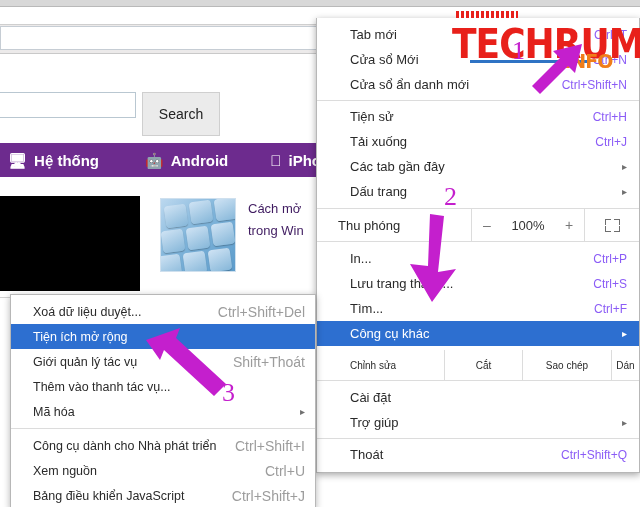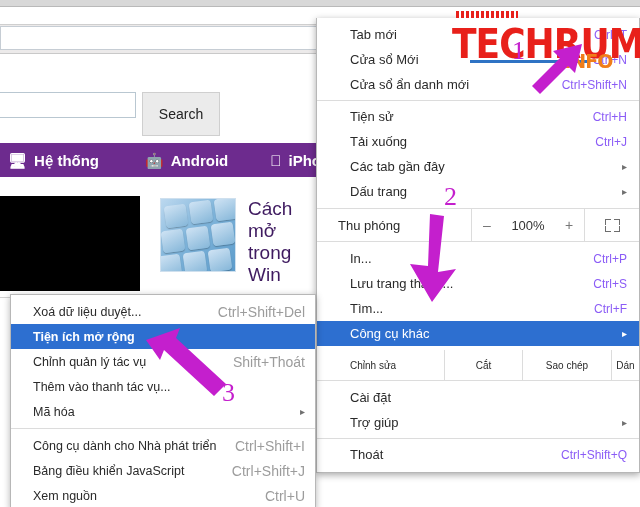--- a/index.html
+++ b/index.html
@@ -37,21 +37,21 @@
   .nav-sys{margin-left:8px;}
   .nav-and{margin-left:46px;}
   .nav-iph{margin-left:42px;}
   .glyph{font-size:15px;line-height:1;}
 
   
   .thumb-black{position:absolute;left:0;top:196px;width:140px;height:95px;background:#000;}
   .thumb-keys{position:absolute;left:160px;top:198px;width:76px;height:74px;
     background:linear-gradient(135deg,#bcd8ef 0%,#7fb4da 45%,#5d9ccb 100%);border:1px solid #cfe0ee;box-sizing:border-box;overflow:hidden;}
   .key{position:absolute;background:linear-gradient(160deg,#cfe3f4,#86b7d9);border-radius:4px;box-shadow:0 1px 1px rgba(0,0,0,.25);}
-  .art-title{position:absolute;left:248px;top:198px;width:72px;font-size:19px;color:#3f1b60;line-height:22px;font-weight:500;}
+  .art-title{position:absolute;left:248px;top:198px;width:72px;font-size:13px;color:#3f1b60;line-height:22px;font-weight:500;}
   .divider-lt{position:absolute;left:0;top:297px;width:316px;height:1px;background:#d2d2d2;}
   .bg-text-bottom{position:absolute;left:300px;top:455px;font-size:15px;color:#3f1b60;font-weight:500;white-space:nowrap;}
 
   
   #chrome-menu{
     position:absolute;left:316px;top:18px;width:324px;background:#fff;
     border:1px solid #b7b7b7;border-top:none;box-shadow:0 2px 7px rgba(0,0,0,.35);
     font-size:13px;color:#2a2a2a;box-sizing:border-box;
   }
   #chrome-menu .mi{position:relative;height:25px;display:flex;align-items:center;padding:0 12px 0 33px;white-space:nowrap;}
@@ -84,21 +84,21 @@
   #submenu{
     position:absolute;left:10px;top:294px;width:306px;background:#fff;
     border:1px solid #b7b7b7;box-shadow:0 2px 7px rgba(0,0,0,.3);
     font-size:12.5px;color:#2a2a2a;box-sizing:border-box;padding:4px 0 0 0;
   }
   #submenu .si{position:relative;height:25px;display:flex;align-items:center;padding:0 10px 0 22px;white-space:nowrap;}
   #submenu .si .lbl{flex:1;}
   #submenu .si .acc{color:#9c9c9c;font-size:14px;}
   #submenu .si .arrow{color:#707070;font-size:10px;margin-left:6px;}
   #submenu .si.hi{background:#2d6fd0;}
-  #submenu .si.hi .lbl{color:#fff;font-weight:bold;}
+  #submenu .si.hi .lbl{color:#fff;}
   #submenu .ssep{height:1px;background:#dcdcdc;margin:4px 0;}
 
   
   #logo{position:absolute;left:452px;top:6px;width:188px;height:68px;pointer-events:none;}
   .logo-word{position:absolute;left:0;top:14px;font-family:"DejaVu Sans",sans-serif;font-weight:bold;font-size:36px;
     color:#e8201a;letter-spacing:-1px;transform:scaleY(1.15);transform-origin:left top;}
   .logo-hatch{position:absolute;left:4px;top:5px;width:62px;height:7px;
     background:repeating-linear-gradient(90deg,#e8201a 0 3px,#fff 3px 5px);}
   .logo-info{position:absolute;left:106px;top:44px;font-family:"DejaVu Sans",sans-serif;font-weight:bold;font-size:19px;color:#f07d1a;letter-spacing:-1px;}
   .logo-rule{position:absolute;left:18px;top:54px;width:118px;height:3px;background:#2f73c4;}
@@ -272,45 +272,45 @@
 <div id="submenu">
   <div class="si">
     <span class="lbl">Xoá dữ liệu duyệt...</span>
     <span class="acc">Ctrl+Shift+Del</span>
   </div>
   <div class="si hi">
     <span class="lbl">Tiện ích mở rộng</span>
     <span class="acc"></span>
   </div>
   <div class="si">
-    <span class="lbl">Chỉnh quản lý tác vụ</span>
+    <span class="lbl">Giới quản lý tác vụ</span>
     <span class="acc">Shift+Thoát</span>
   </div>
   <div class="si">
     <span class="lbl">Thêm vào thanh tác vụ...</span>
     <span class="acc"></span>
   </div>
   <div class="si">
     <span class="lbl">Mã hóa</span>
     <span class="arrow">▸</span>
   </div>
 
   <div class="ssep"></div>
 
   <div class="si">
     <span class="lbl">Công cụ dành cho Nhà phát triển</span>
     <span class="acc">Ctrl+Shift+I</span>
   </div>
   <div class="si">
+    <span class="lbl">Xem nguồn</span>
+    <span class="acc">Ctrl+U</span>
+  </div>
+  <div class="si">
     <span class="lbl">Bảng điều khiển JavaScript</span>
     <span class="acc">Ctrl+Shift+J</span>
-  </div>
-  <div class="si">
-    <span class="lbl">Xem nguồn</span>
-    <span class="acc">Ctrl+U</span>
   </div>
 
 </div>
 
 <div id="logo">
   <div class="logo-hatch"></div>
   <div class="logo-word">TECHRUM</div>
   <div class="logo-rule"></div>
   <div class="logo-info">.INFO</div>
 </div>

